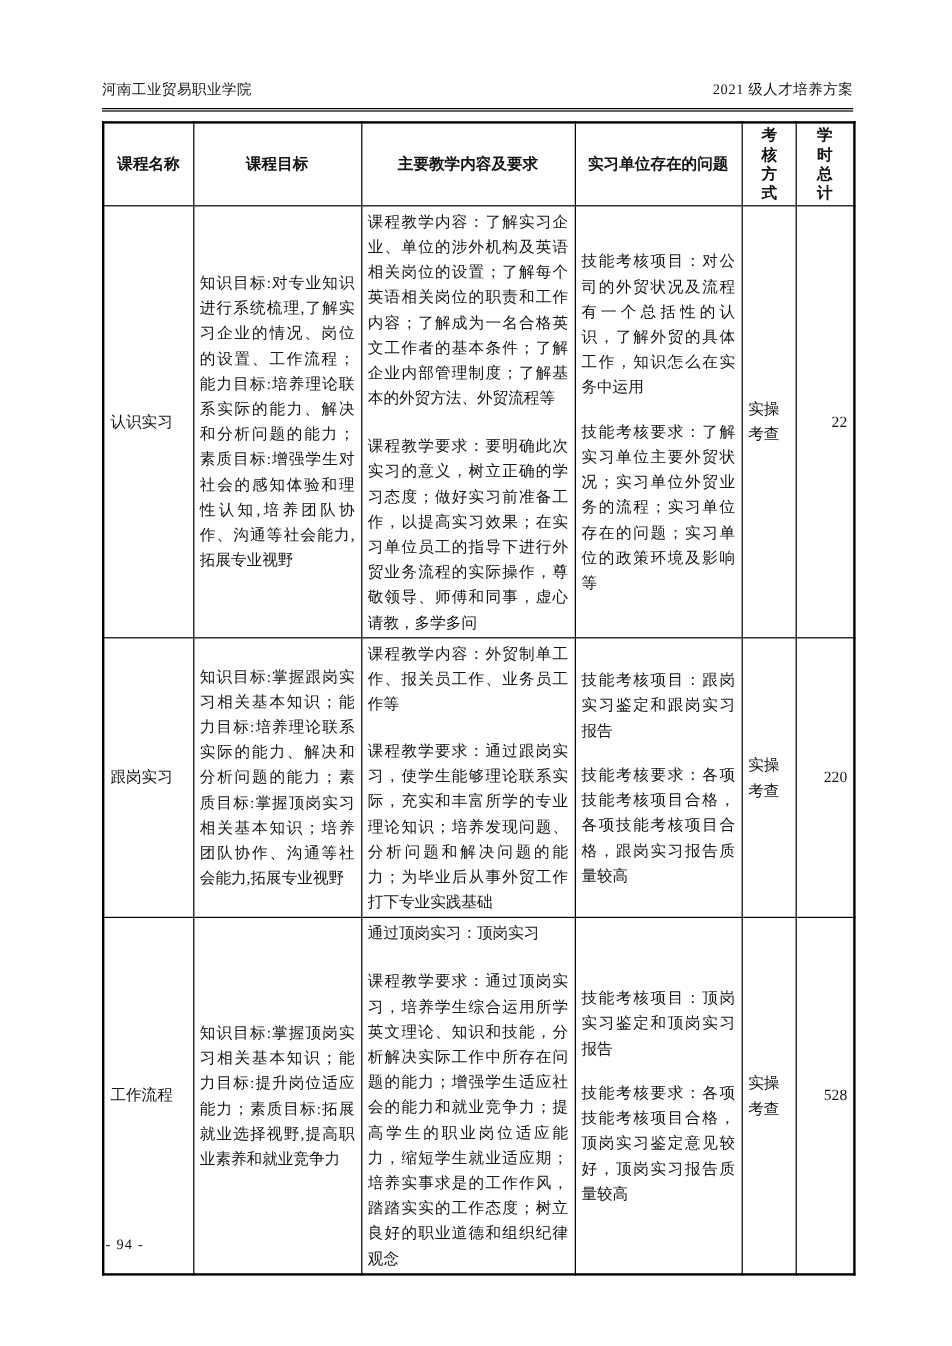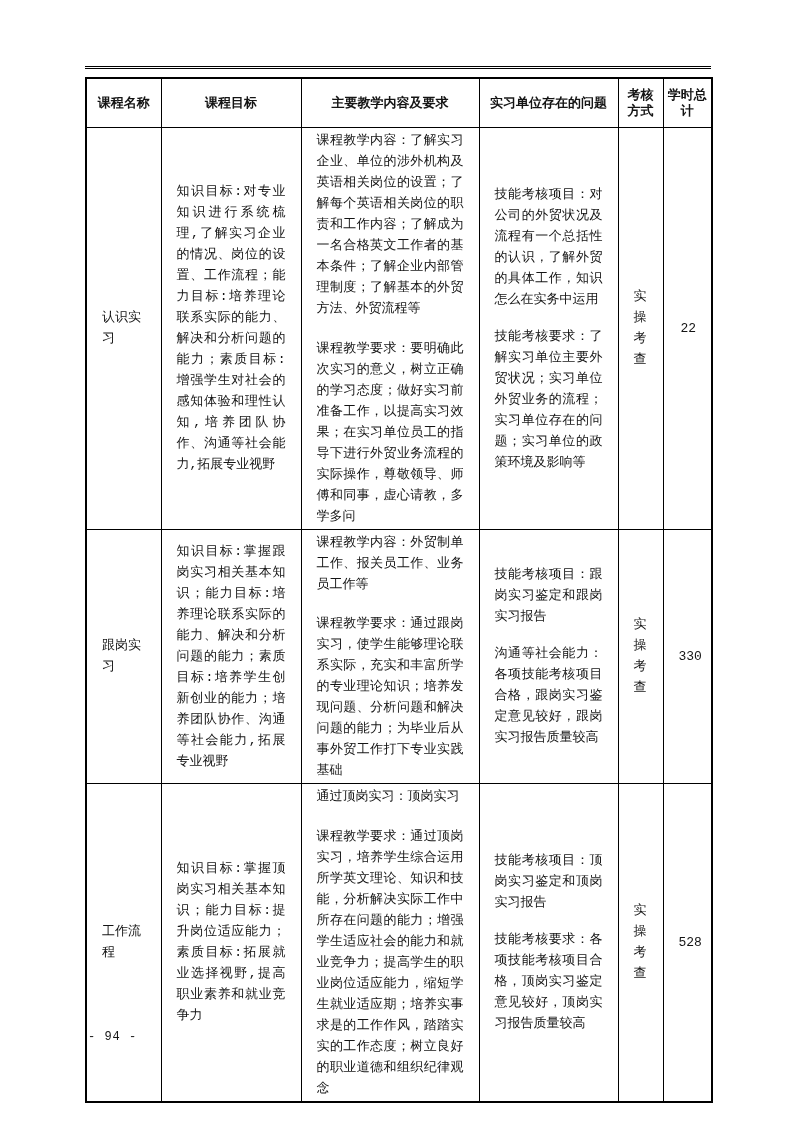--- a/index.html
+++ b/index.html
@@ -33,49 +33,53 @@
     font-size:13px;
     vertical-align:middle;
   }
   .course-table th {
     font-weight:bold;
     height:36px;
     text-align:center;
     line-height:16px;
     padding:16px 1px;
   }
-  .course-table th.th-narrow { padding:2px 3px; }
+  .course-table th.th-narrow { padding:2px 16px; }
 
-  .course-table td { line-height:21px; padding:2px 15px;font-family:Liberation Mono, monospace; }
+  .course-table td { line-height:21px; padding:2px 5px; }
   .row-0 td { height:355px; }
   .row-1 td { height:232px; }
   .row-2 td { height:278px; }
 
   .cell-name   { text-align:left; padding:2px 1px; }
   .cell-obj    { text-align:justify; text-justify:inter-character; padding:2px 6px; }
   .cell-teach  { vertical-align:top; text-align:justify; text-justify:inter-character;
                  line-height:18.5px; padding:1px 5px 2px 5px; }
   .cell-assess { text-align:justify; text-justify:inter-character; padding:2px 5px; }
   .cell-method { text-align:left; padding:0 8px; }
   .cell-hours  { text-align:right; }
 
   .cell-teach .para + .para  { margin-top:18.5px; }
   .cell-assess .para + .para { margin-top:16px; }
 
   .footer {
     position:absolute; left:88px; top:1030px;
-    font-size:12px; letter-spacing:1px;font-family:Liberation Mono, monospace;
+    font-size:12px; letter-spacing:1px;
   }
 </style>
 </head>
 <body>
 
 <div class="page">
   <div class="content">
 
+    <div class="doc-header">
+      <span>河南工业贸易职业学院</span>
+      <span>2021 级人才培养方案</span>
+    </div>
     <div class="header-rule"></div>
 
     <table class="course-table">
       <colgroup>
         <col style="width:75px">
           <col style="width:140px">
           <col style="width:178px">
         <col style="width:139px">
           <col style="width:45px">
           <col style="width:49px">
@@ -100,31 +104,31 @@
           </td>
           <td class="cell-assess">
             <div class="para">技能考核项目：对公司的外贸状况及流程有一个总括性的认识，了解外贸的具体工作，知识怎么在实务中运用</div>
             <div class="para">技能考核要求：了解实习单位主要外贸状况；实习单位外贸业务的流程；实习单位存在的问题；实习单位的政策环境及影响等</div>
           </td>
           <td class="cell-method">实操考查</td>
           <td class="cell-hours">22</td>
         </tr>
         <tr class="row-1">
           <td class="cell-name">跟岗实习</td>
-          <td class="cell-obj">知识目标:掌握跟岗实习相关基本知识；能力目标:培养理论联系实际的能力、解决和分析问题的能力；素质目标:培养学生创新创业的能力；培养团队协作、沟通等社会能力,拓展专业视野</td>
+          <td class="cell-obj">知识目标:掌握跟岗实习相关基本知识；能力目标:培养理论联系实际的能力、解决和分析问题的能力；素质目标:掌握顶岗实习相关基本知识；培养团队协作、沟通等社会能力,拓展专业视野</td>
           <td class="cell-teach">
             <div class="para">课程教学内容：外贸制单工作、报关员工作、业务员工作等</div>
             <div class="para">课程教学要求：通过跟岗实习，使学生能够理论联系实际，充实和丰富所学的专业理论知识；培养发现问题、分析问题和解决问题的能力；为毕业后从事外贸工作打下专业实践基础</div>
           </td>
           <td class="cell-assess">
             <div class="para">技能考核项目：跟岗实习鉴定和跟岗实习报告</div>
-            <div class="para">沟通等社会能力：各项技能考核项目合格，跟岗实习鉴定意见较好，跟岗实习报告质量较高</div>
+            <div class="para">技能考核要求：各项技能考核项目合格，各项技能考核项目合格，跟岗实习报告质量较高</div>
           </td>
           <td class="cell-method">实操考查</td>
-          <td class="cell-hours">330</td>
+          <td class="cell-hours">220</td>
         </tr>
         <tr class="row-2">
           <td class="cell-name">工作流程</td>
           <td class="cell-obj">知识目标:掌握顶岗实习相关基本知识；能力目标:提升岗位适应能力；素质目标:拓展就业选择视野,提高职业素养和就业竞争力</td>
           <td class="cell-teach">
             <div class="para">通过顶岗实习：顶岗实习</div>
             <div class="para">课程教学要求：通过顶岗实习，培养学生综合运用所学英文理论、知识和技能，分析解决实际工作中所存在问题的能力；增强学生适应社会的能力和就业竞争力；提高学生的职业岗位适应能力，缩短学生就业适应期；培养实事求是的工作作风，踏踏实实的工作态度；树立良好的职业道德和组织纪律观念</div>
           </td>
           <td class="cell-assess">
             <div class="para">技能考核项目：顶岗实习鉴定和顶岗实习报告</div>

